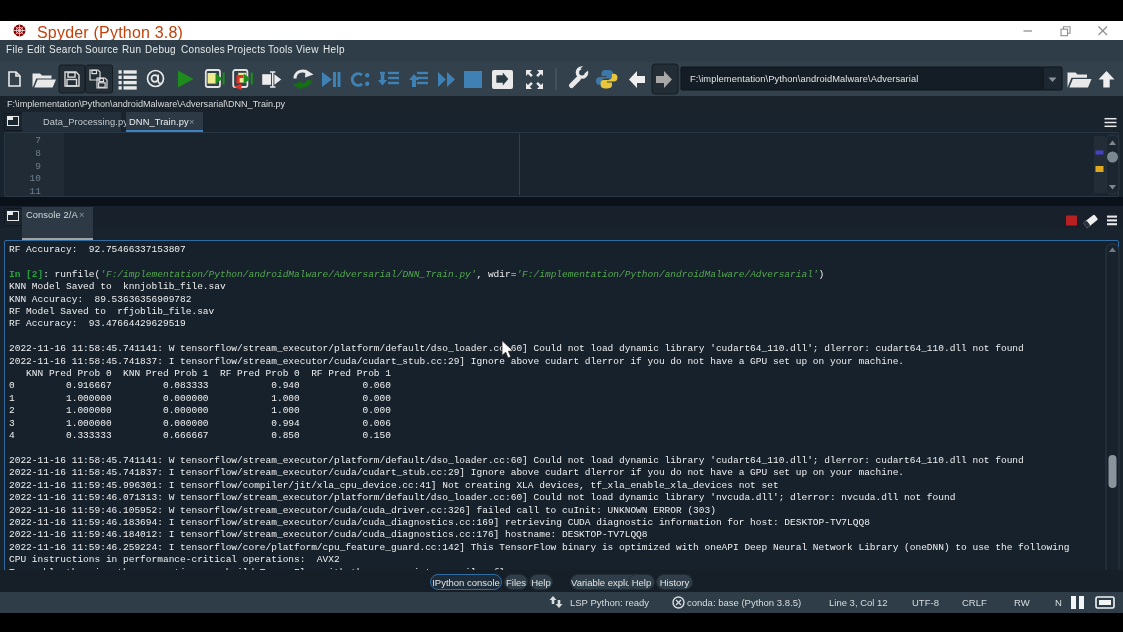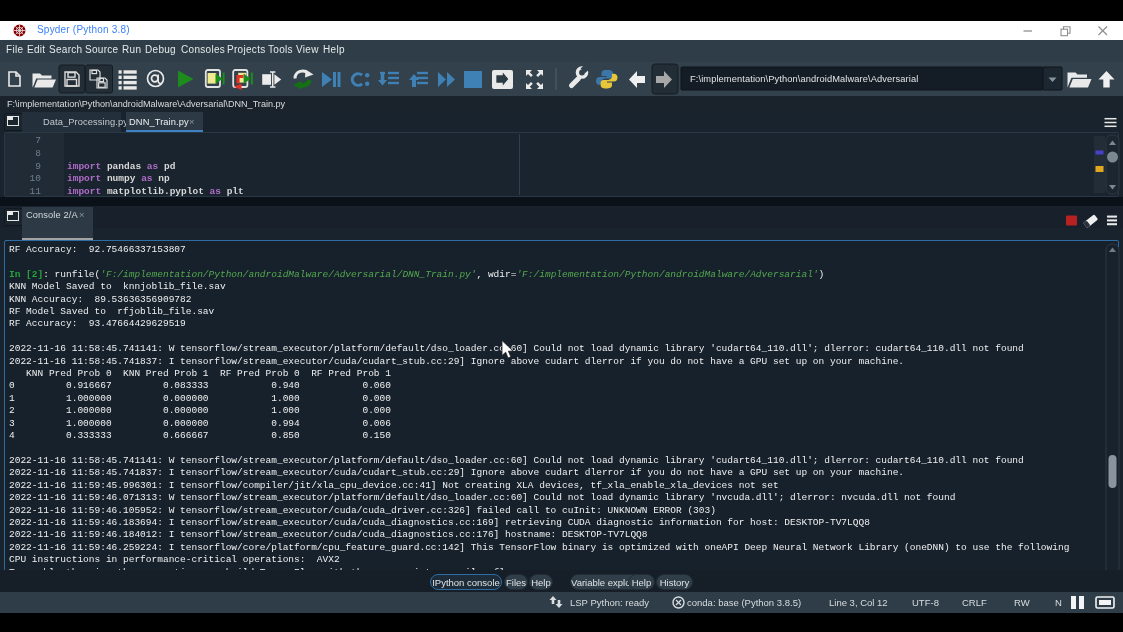--- a/index.html
+++ b/index.html
@@ -1,21 +1,21 @@
 <!DOCTYPE html>
 <html><head>
 <meta charset="utf-8">
 <style>
   html,body{margin:0;padding:0;}
   body{width:1123px;height:632px;background:#19232d;overflow:hidden;position:relative;
        font-family:"Liberation Sans",sans-serif;}
   .abs{position:absolute;}
   
   #titlebar{left:0;top:21px;width:1123px;height:19px;background:#ffffff;}
-  #titletxt{left:37px;top:3px;font-size:10px;color:#3b82f6;letter-spacing:0.2px;}
+  #titletxt{left:37px;top:3px;font-size:16px;color:#c2410c;letter-spacing:0.2px;}
   #menubar{left:0;top:40px;width:1123px;height:22px;background:#2e3d47;}
   #menubar span{position:absolute;top:4px;font-size:10px;color:#e6e9ea;letter-spacing:0.3px;}
   #toolbar{left:0;top:62px;width:1123px;height:34px;background:#32414b;}
   #crumb{left:0;top:96px;width:1123px;height:16px;background:#1a232c;
          font-size:9.1px;color:#d9dcde;line-height:16px;padding-left:7px;}
   
   #edtabs{left:0;top:112px;width:1123px;height:20px;background:#19232d;}
   .browsebtn{width:17px;height:16px;background:#1c262f;border:1px solid #11181f;border-radius:2px;}
   .tab{position:absolute;top:0;height:20px;font-size:9.3px;line-height:20px;letter-spacing:0.1px;}
   #edpane{left:4px;top:132px;width:1115px;height:65px;background:#1a242e;
@@ -264,21 +264,20 @@
       <g stroke="#e8e8e8" stroke-width="1.5">
         <line x1="0.5" y1="1.7" x2="12.5" y2="1.7"></line>
         <line x1="0.5" y1="5.5" x2="12.5" y2="5.5"></line>
         <line x1="0.5" y1="9.3" x2="12.5" y2="9.3"></line>
       </g>
     </svg>
   </div>
 
   <div class="abs" id="edpane">
     <div class="abs" id="gutter">7<br>8<br>9<br>10<br>11</div>
-    <div class="abs" id="code"><br><br><span class="kw">import</span> pandas <span class="kw">as</span> pd<br><span class="kw">import</span> numpy <span class="kw">as</span> np<br><span class="kw">import</span> matplotlib.pyplot <span class="kw">as</span> plt</div>
     <div class="abs" id="ruler"></div>
 
 <svg class="abs" style="left:1086px;top:0" width="32" height="63" viewBox="0 0 32 63">
   <rect x="3" y="3" width="11" height="57" fill="#232d37"></rect>
   <rect x="4.5" y="17.5" width="8" height="4" fill="#4642c8"></rect>
   <rect x="4.5" y="33" width="8" height="6" fill="#e0a81e"></rect>
   <rect x="15" y="2" width="13" height="59" rx="5.5" fill="#1c2630" stroke="#2c3945"></rect>
   <path d="M18 12 l3.5 -4.5 l3.5 4.5 z" fill="#7c8890"></path>
   <circle cx="21.5" cy="24" r="5.5" fill="#7c8890"></circle>
   <path d="M18 52 l3.5 4.5 l3.5 -4.5 z" fill="#7c8890"></path>

